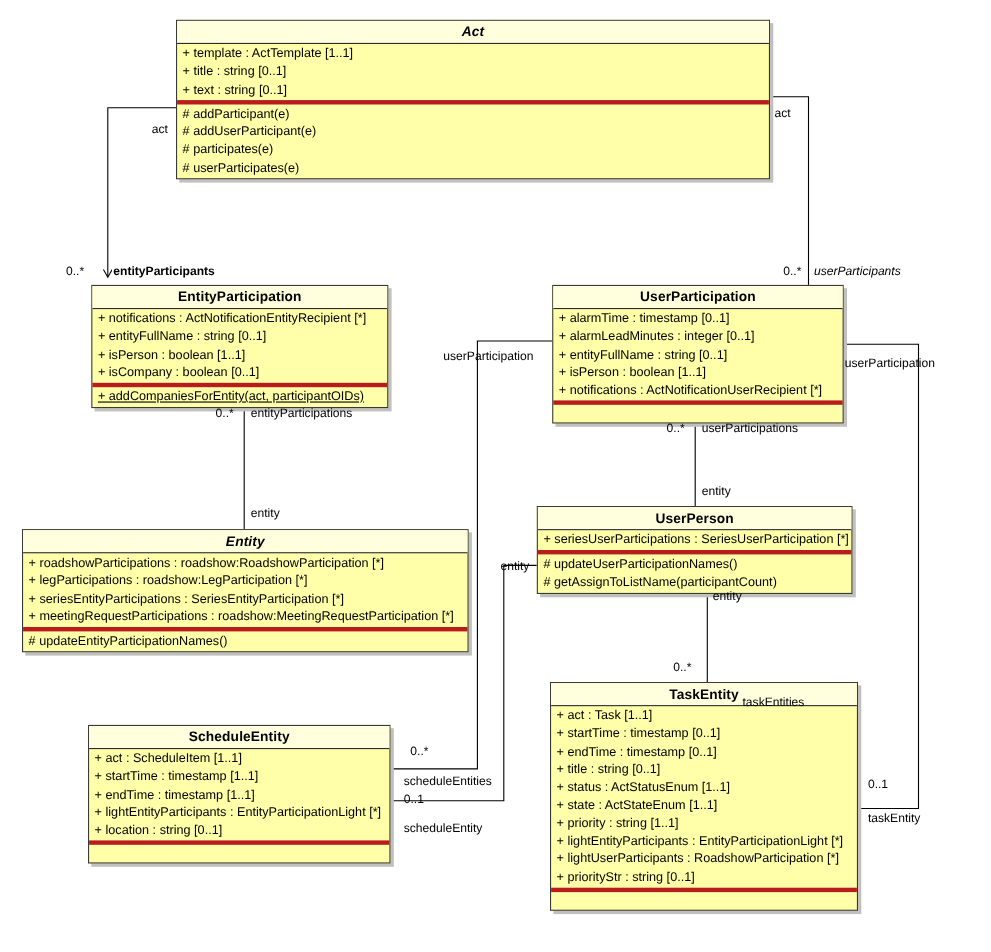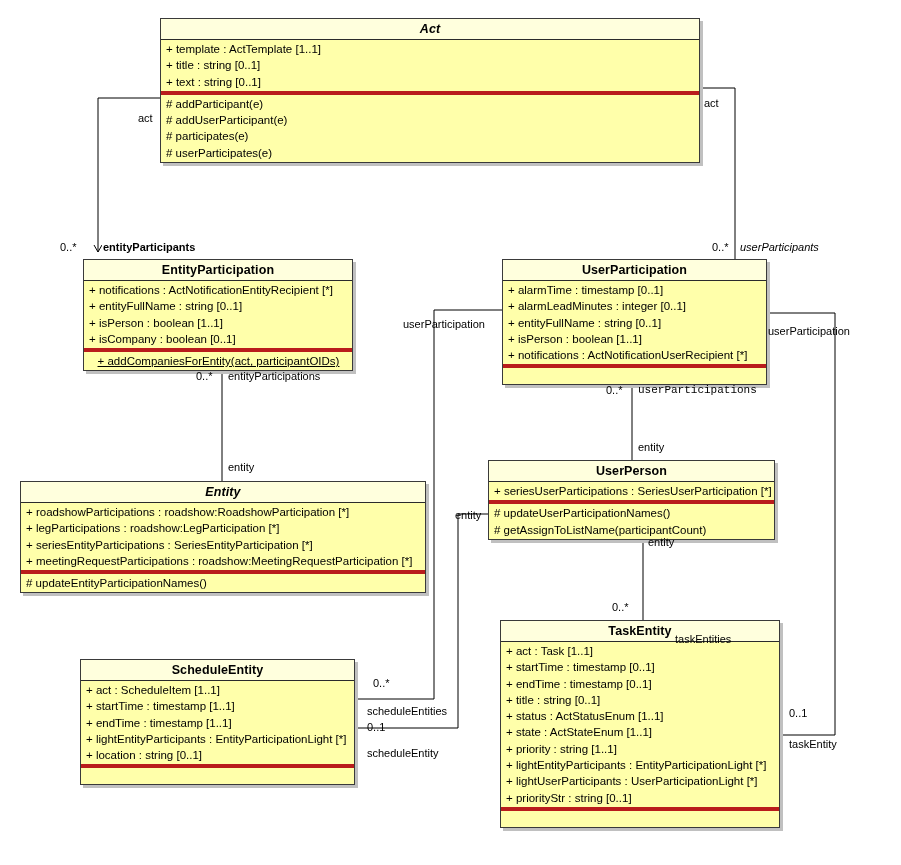--- a/index.html
+++ b/index.html
@@ -12,21 +12,21 @@
              box-shadow:3px 3px 0 0 #c0c0c0;box-sizing:border-box;}
   .uml-title{background:#ffffdd;border-bottom:1px solid #2b2b2b;
              text-align:center;font-weight:bold;font-size:12.5px;
              padding:3px 4px 3px 4px;line-height:14px;letter-spacing:.1px;}
   .uml-title.abstract{font-style:italic;}
   .uml-section{padding:1px 0 1px 0;}
   .uml-section.attrs{border-bottom:4px solid #b91c1c;}
   .uml-section.ops.empty{min-height:14px;}
   .uml-row{font-size:11.5px;line-height:16.3px;padding:0 4px 0 5px;
            white-space:nowrap;}
-  .uml-row.static{text-decoration:underline;text-align:center;}
+  .uml-row.static{text-decoration:underline;}
 
   .edge-label{position:absolute;font-size:11px;line-height:12px;
               color:#000;background:transparent;white-space:nowrap;}
 </style>
 </head>
 <body>
 
 <div id="canvas">
 
   <svg class="edges" viewBox="0 0 901 865" width="901" height="865">
@@ -149,40 +149,40 @@
     <div class="uml-title">TaskEntity</div>
     <div class="uml-section attrs">
       <div class="uml-row">+ act : Task [1..1]</div>
       <div class="uml-row">+ startTime : timestamp [0..1]</div>
       <div class="uml-row">+ endTime : timestamp [0..1]</div>
       <div class="uml-row">+ title : string [0..1]</div>
       <div class="uml-row">+ status : ActStatusEnum [1..1]</div>
       <div class="uml-row">+ state : ActStateEnum [1..1]</div>
       <div class="uml-row">+ priority : string [1..1]</div>
       <div class="uml-row">+ lightEntityParticipants : EntityParticipationLight [*]</div>
-      <div class="uml-row">+ lightUserParticipants : UserParticipationLight [*]</div>
+      <div class="uml-row">+ lightUserParticipants : RoadshowParticipation [*]</div>
       <div class="uml-row">+ priorityStr : string [0..1]</div>
     </div>
     <div class="uml-section ops empty"></div>
   </div>
 
   <div class="edge-label" style="left:138px;top:112px;">act</div>
   <div class="edge-label" style="left:60px;top:241px;">0..*</div>
   <div class="edge-label" style="left:103px;top:241px;font-weight:bold;">entityParticipants</div>
 
   <div class="edge-label" style="left:704px;top:97px;">act</div>
   <div class="edge-label" style="left:712px;top:241px;">0..*</div>
   <div class="edge-label" style="left:740px;top:241px;font-style:italic;">userParticipants</div>
 
   <div class="edge-label" style="left:196px;top:370px;">0..*</div>
   <div class="edge-label" style="left:228px;top:370px;">entityParticipations</div>
   <div class="edge-label" style="left:228px;top:461px;">entity</div>
 
   <div class="edge-label" style="left:606px;top:384px;">0..*</div>
-  <div class="edge-label" style="left:638px;top:384px;font-family:Liberation Mono, monospace;">userParticipations</div>
+  <div class="edge-label" style="left:638px;top:384px;">userParticipations</div>
   <div class="edge-label" style="left:638px;top:441px;">entity</div>
 
   <div class="edge-label" style="left:648px;top:536px;">entity</div>
   <div class="edge-label" style="left:612px;top:601px;">0..*</div>
   <div class="edge-label" style="left:675px;top:601px;margin-top:32px;">taskEntities</div>
 
   <div class="edge-label" style="left:403px;top:318px;">userParticipation</div>
   <div class="edge-label" style="left:373px;top:677px;">0..*</div>
   <div class="edge-label" style="left:367px;top:705px;">scheduleEntities</div>
 

